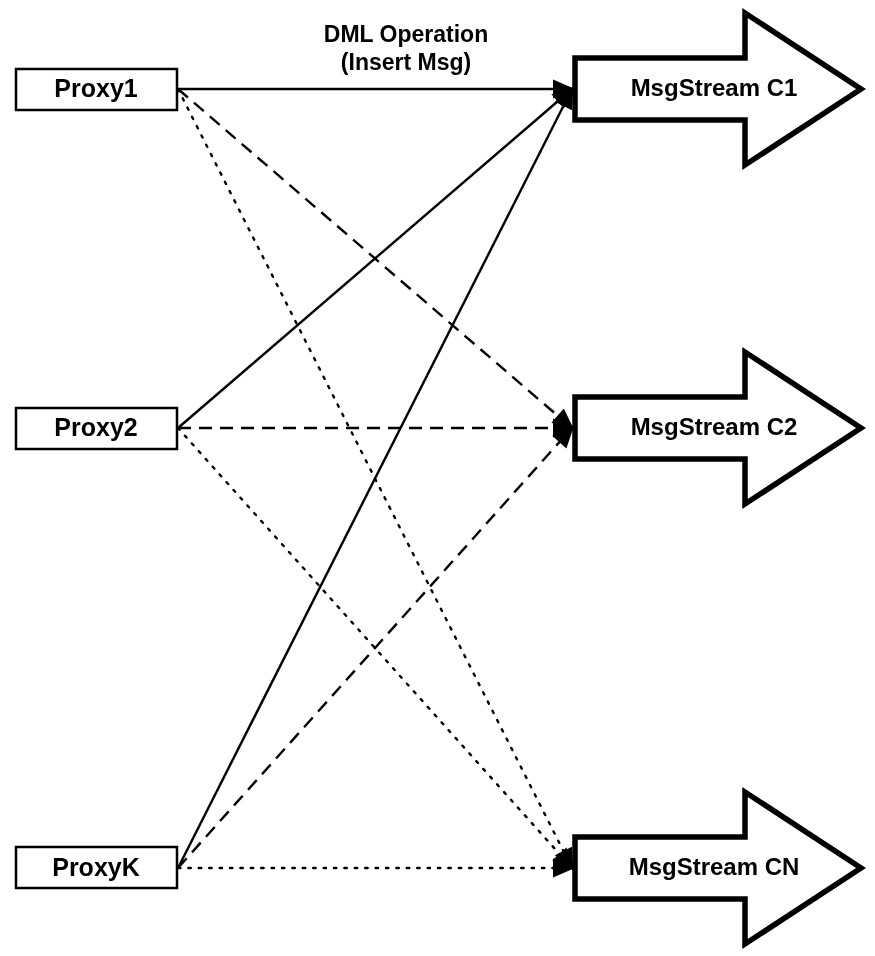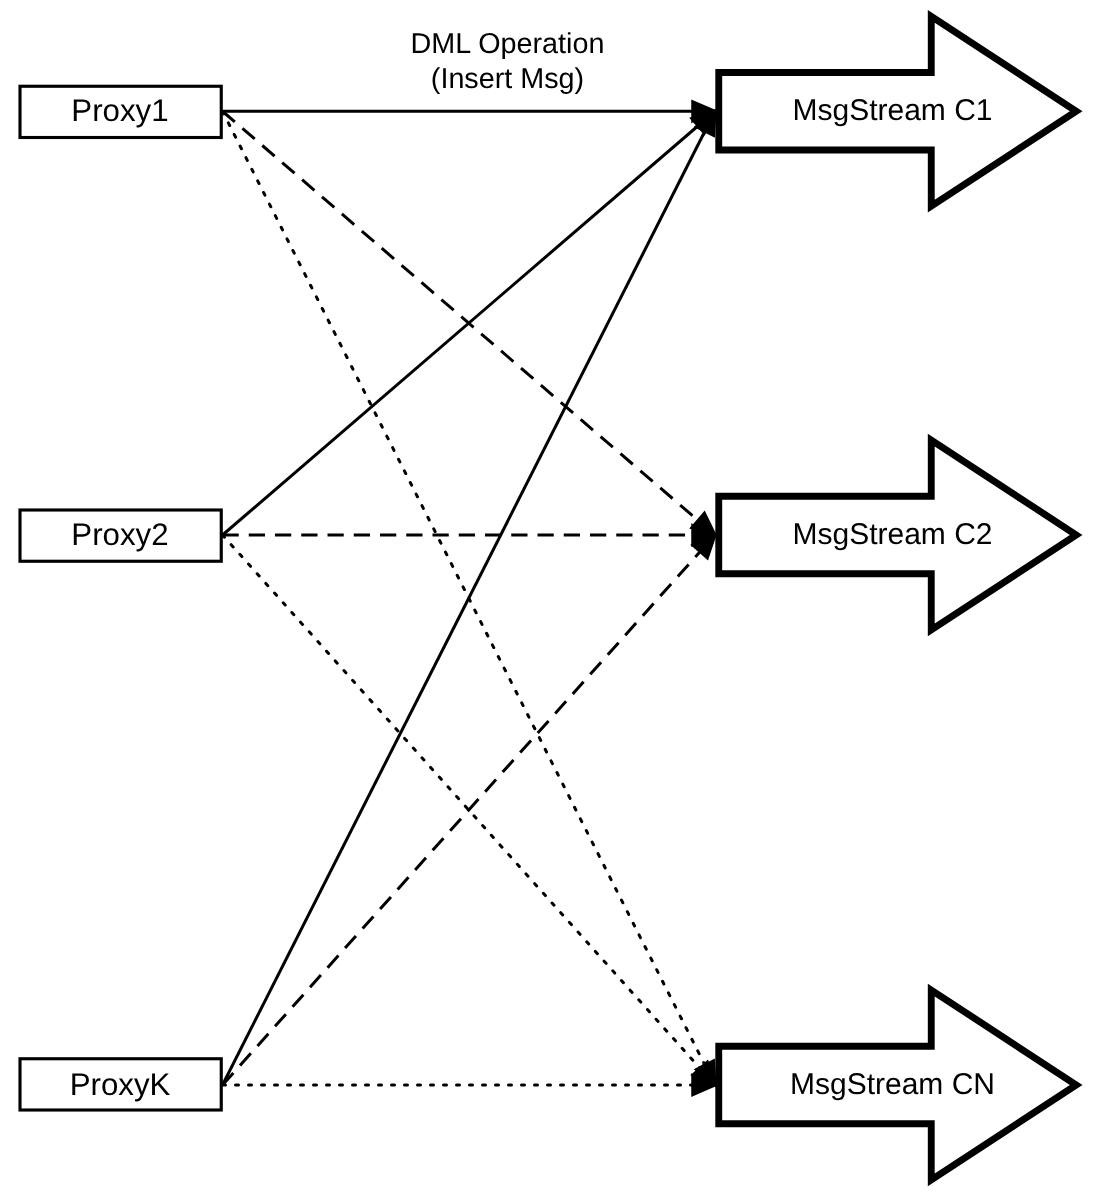--- a/index.html
+++ b/index.html
@@ -10,20 +10,21 @@
   }
   body {
     font-family: "Liberation Sans", sans-serif;
   }
   #diagram-root {
     position: relative;
     width: 875px;
     height: 956px;
     background: #ffffff;
     overflow: hidden;
+    font-weight: bold;
   }
   #diagram-svg {
     position: absolute;
     top: 0;
     left: 0;
     width: 875px;
     height: 956px;
     display: block;
   }
   .node-label {

